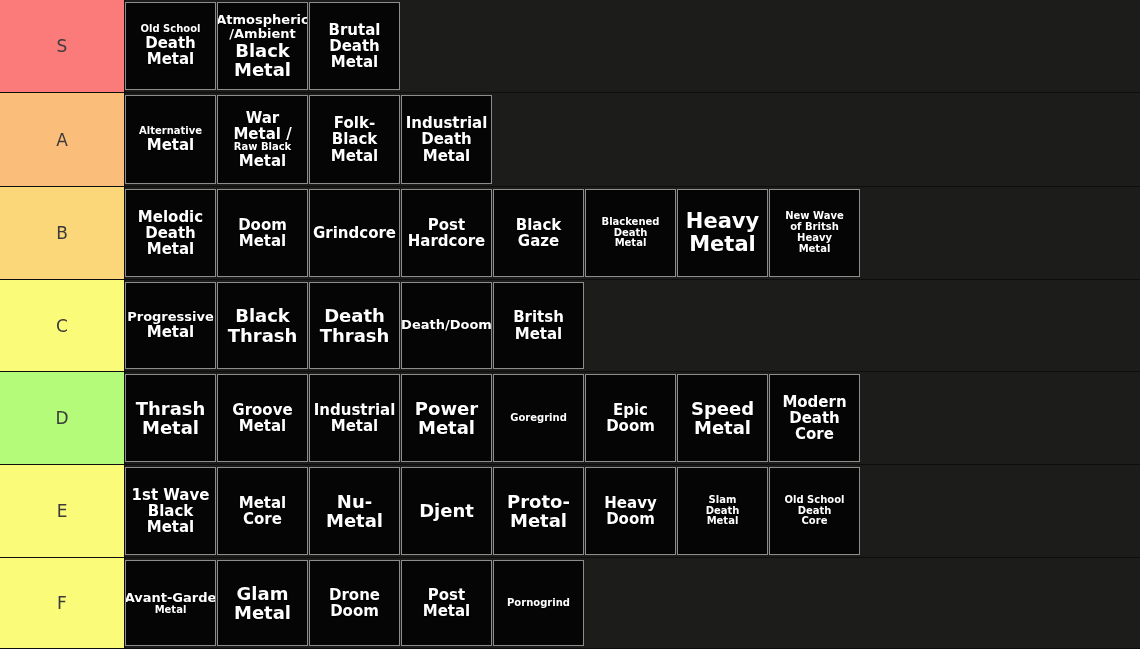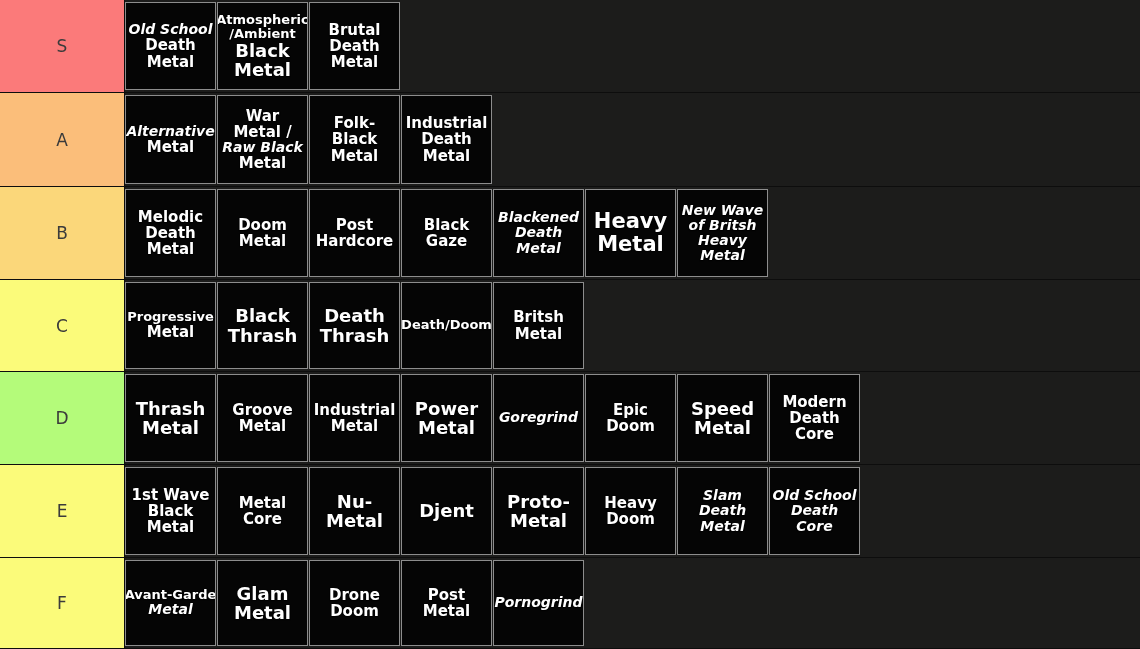--- a/index.html
+++ b/index.html
@@ -89,21 +89,21 @@
     color: #ffffff;
     font-weight: bold;
     font-family: "DejaVu Sans", sans-serif;
     line-height: 1.08;
     text-shadow: 0 0 1px #000, 0 1px 1px rgba(0,0,0,0.9);
     white-space: nowrap;
     display: block;
   }
   
   .ln.s-xs { font-size: 13px; }
-  .ln.s-s  { font-size: 14px; font-style: italic; }
+  .ln.s-s  { font-size: 10px; }
   .ln.s-m  { font-size: 15px; }
   .ln.s-l  { font-size: 18px; }
   .ln.s-xl { font-size: 21px; }
 </style>
 </head>
 <body>
 
 <div id="app">
 
   <div class="logo-wrap">
@@ -181,20 +181,23 @@
           <div class="tile">
             <span class="ln s-m">Melodic</span>
             <span class="ln s-m">Death</span>
             <span class="ln s-m">Metal</span>
           </div>
           <div class="tile">
             <span class="ln s-m">Doom</span>
             <span class="ln s-m">Metal</span>
           </div>
           <div class="tile">
+            <span class="ln s-m">Grindcore</span>
+          </div>
+          <div class="tile">
             <span class="ln s-m">Post</span>
             <span class="ln s-m">Hardcore</span>
           </div>
           <div class="tile">
             <span class="ln s-m">Black</span>
             <span class="ln s-m">Gaze</span>
           </div>
           <div class="tile">
             <span class="ln s-s">Blackened</span>
             <span class="ln s-s">Death</span>

